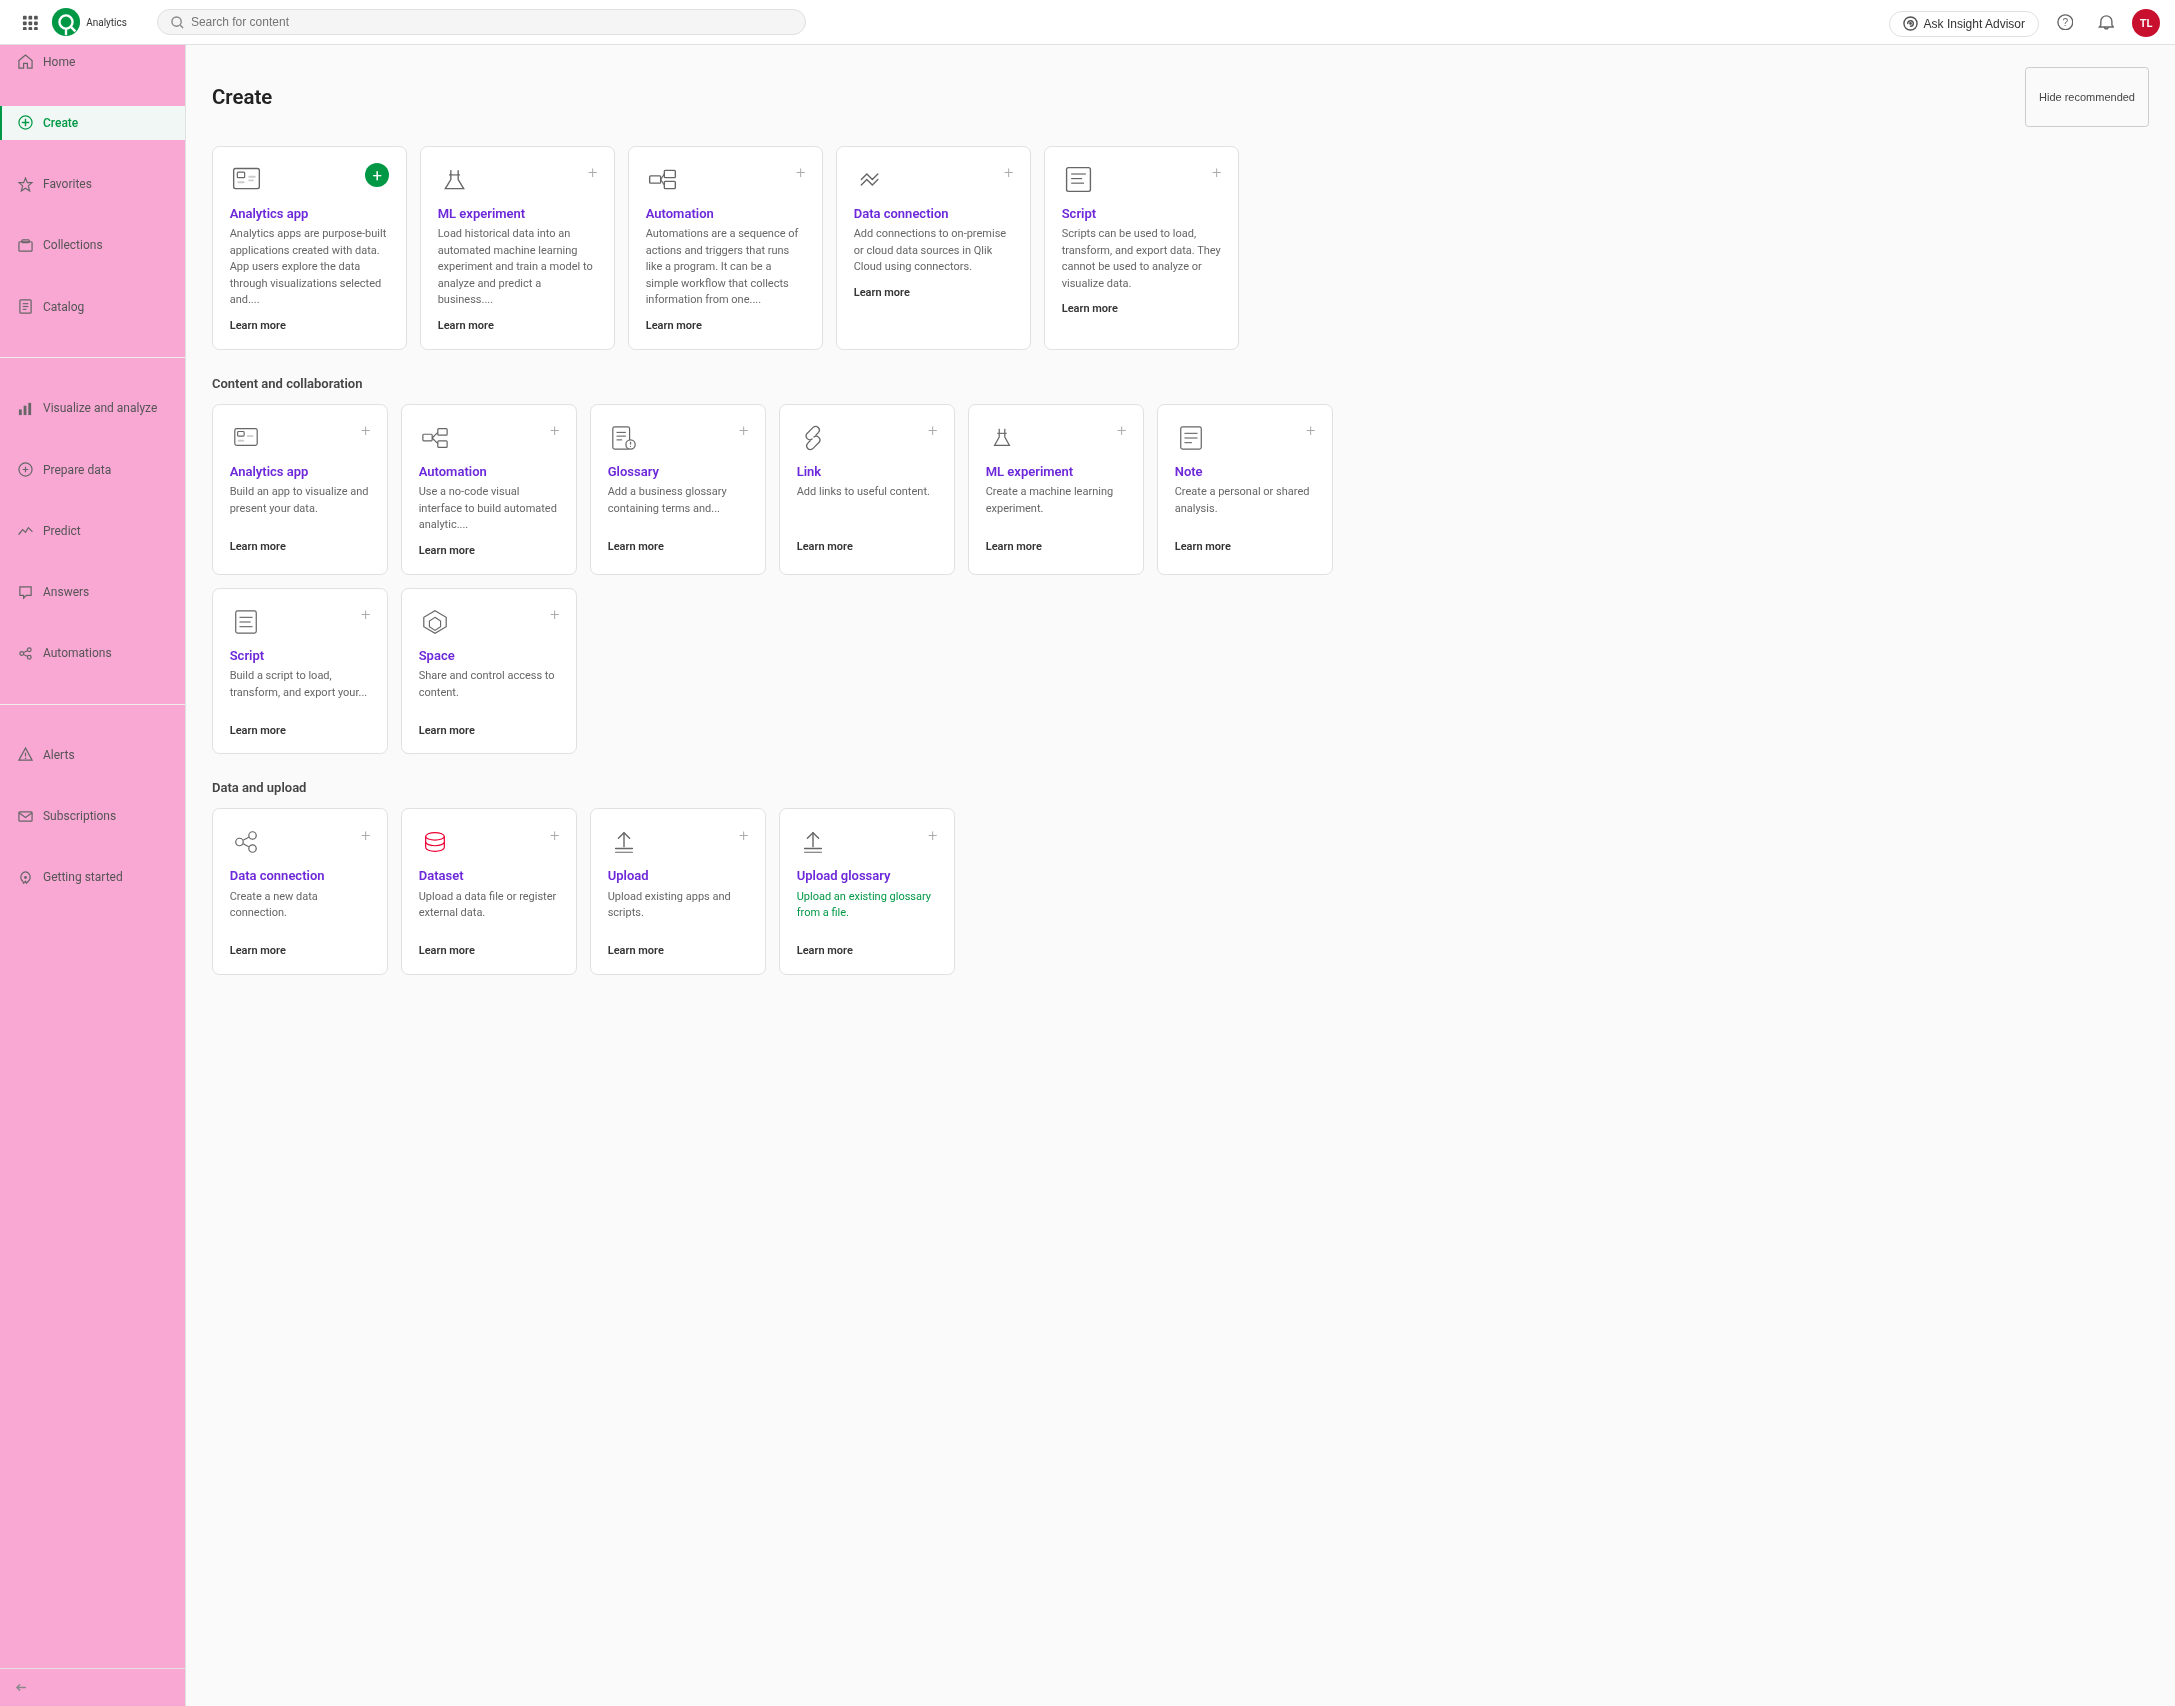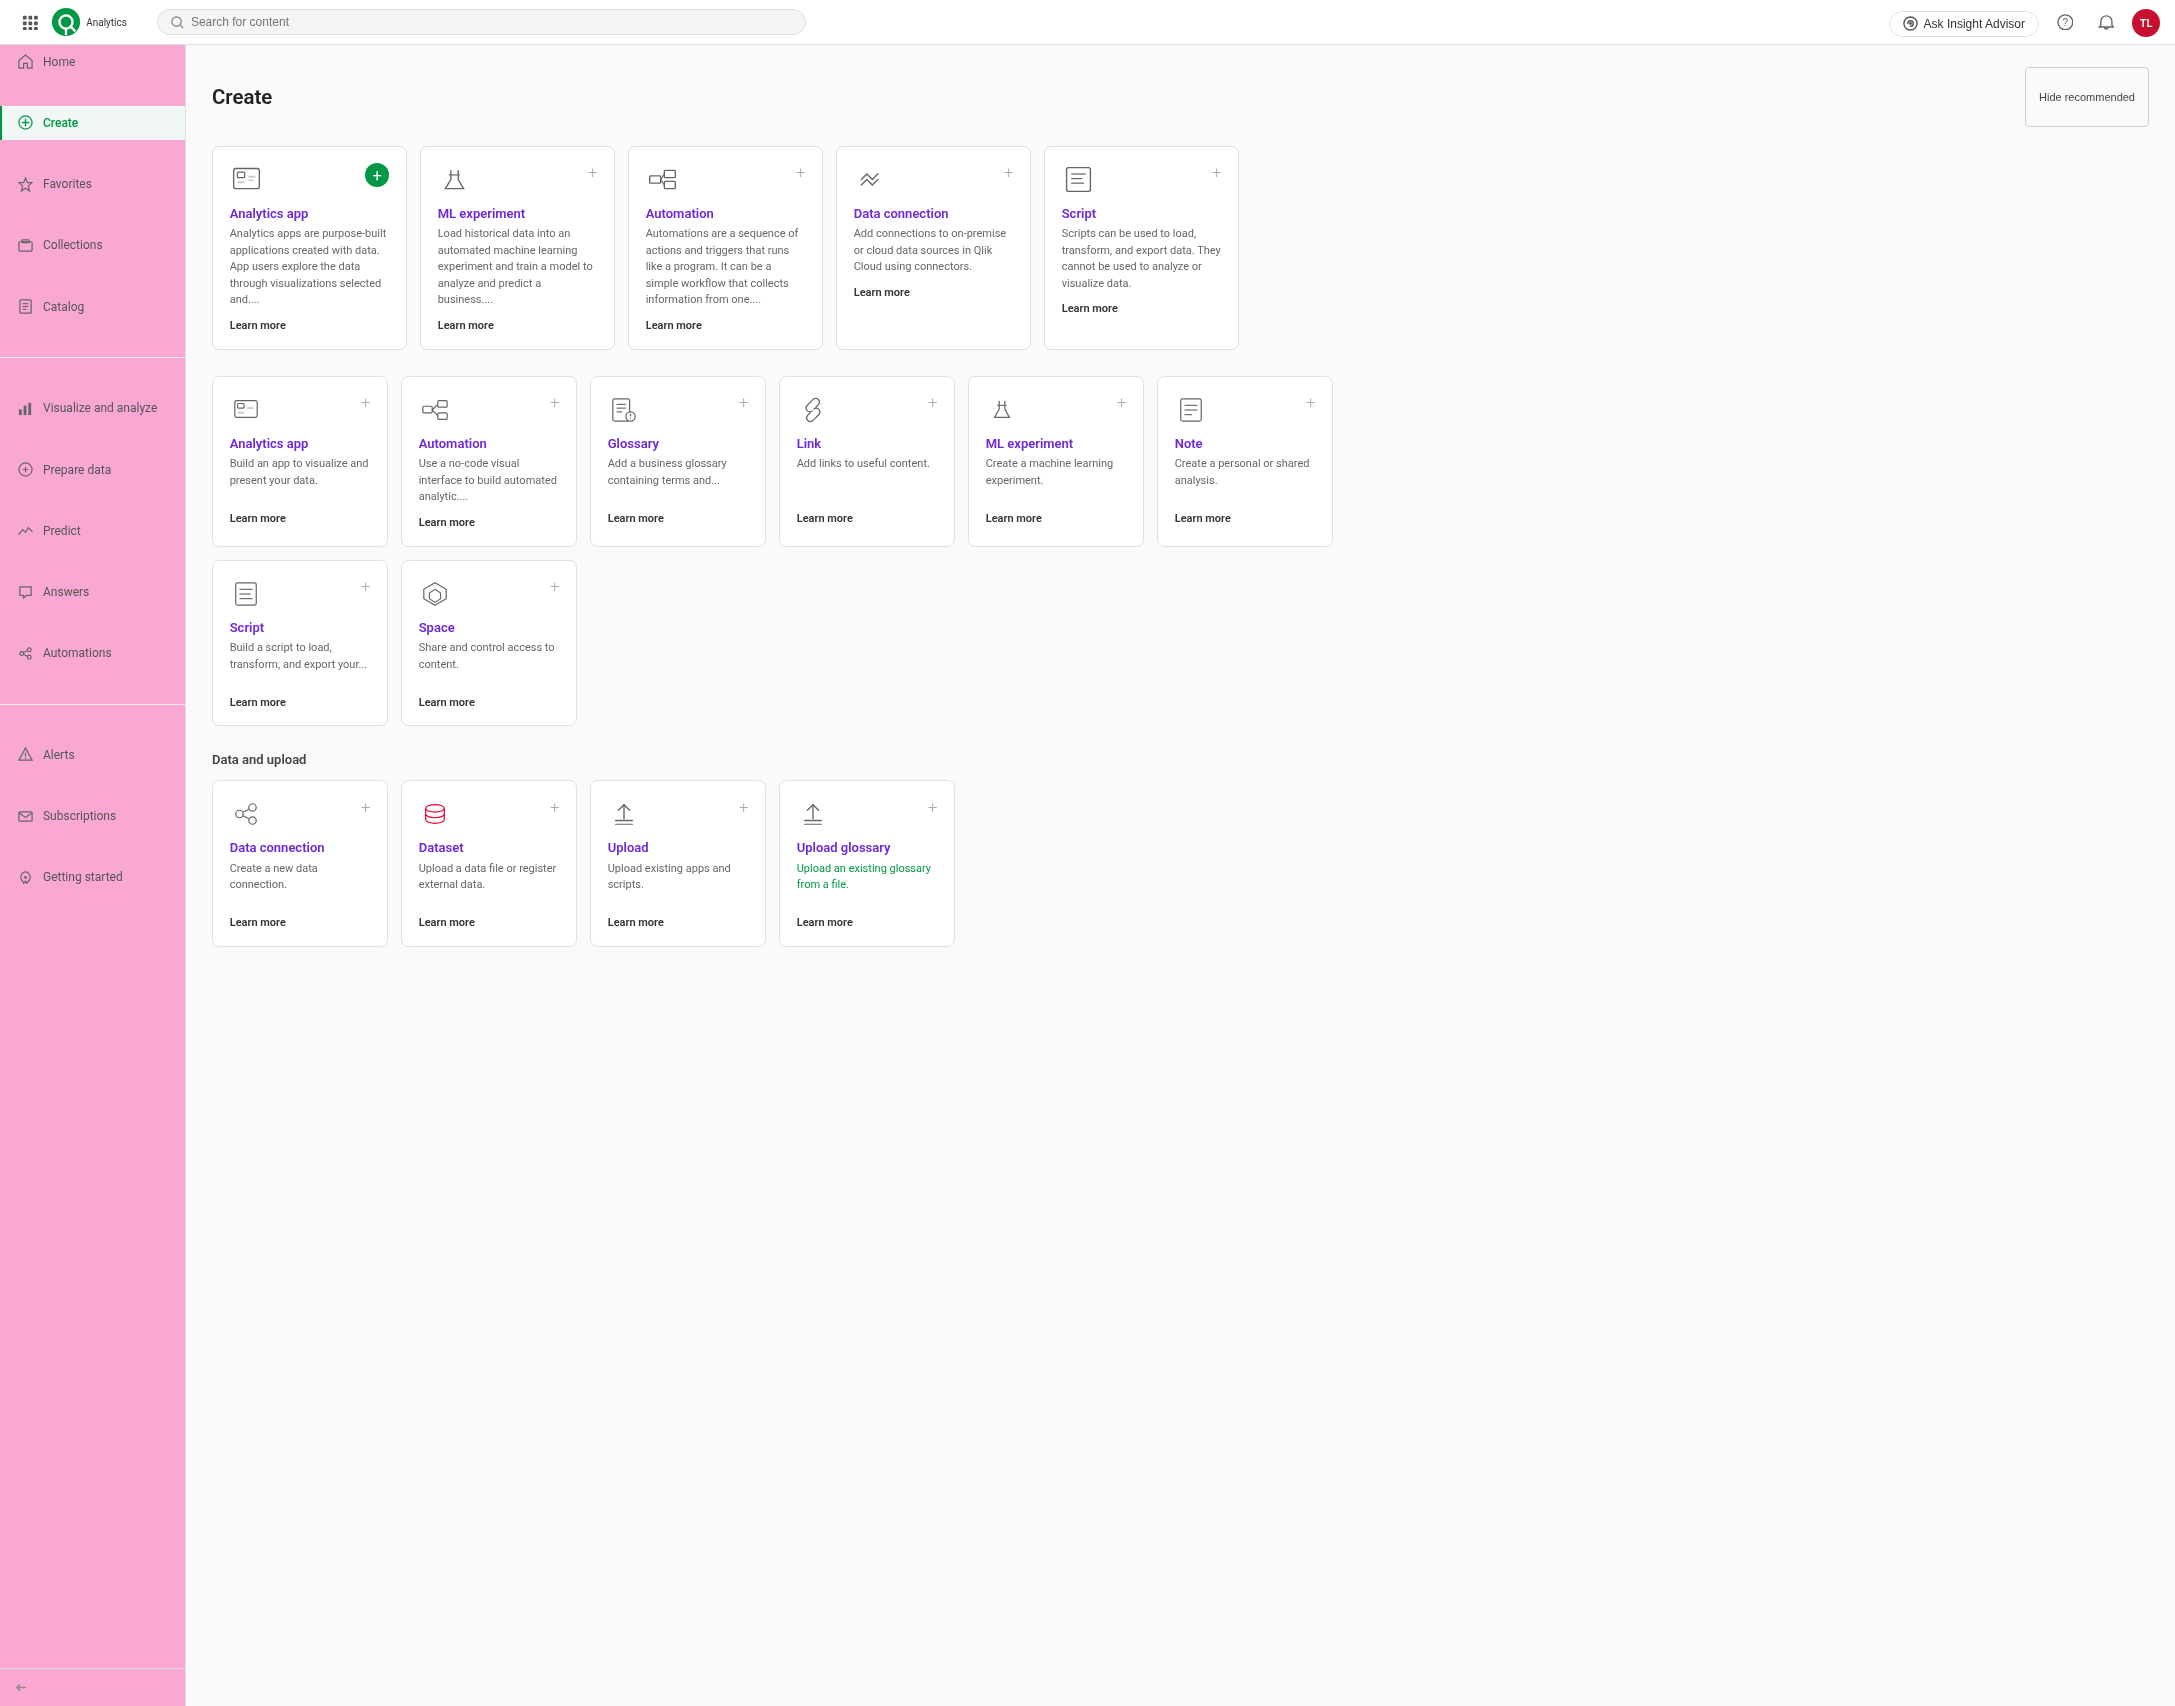--- a/index.html
+++ b/index.html
@@ -348,20 +348,21 @@
             </div>
             <div class="card-title">Script</div>
             <div class="card-desc">Scripts can be used to load, transform, and export data. They cannot be used to analyze or visualize data.</div>
             <a class="card-link" href="#">Learn more</a>
           </div>
 
         </div>
       </div>
 
       <div class="section">
+        <div class="section-title">Content and collaboration</div>
         <div class="cards-row">
 
           <div class="card">
             <div class="card-icon-area">
               <div class="card-icon">
                 <svg width="28" height="28" viewBox="0 0 30 30" fill="none">
                     <rect x="3" y="5" width="24" height="18" rx="2" stroke="#666" stroke-width="1.3"></rect>
                     <rect x="6" y="8" width="7" height="5" rx="1" stroke="#666" stroke-width="1.2"></rect>
                     <rect x="16" y="12" width="7" height="2" rx="1" fill="#ccc"></rect>
                     <rect x="6" y="17" width="7" height="2" rx="1" fill="#ccc"></rect>

